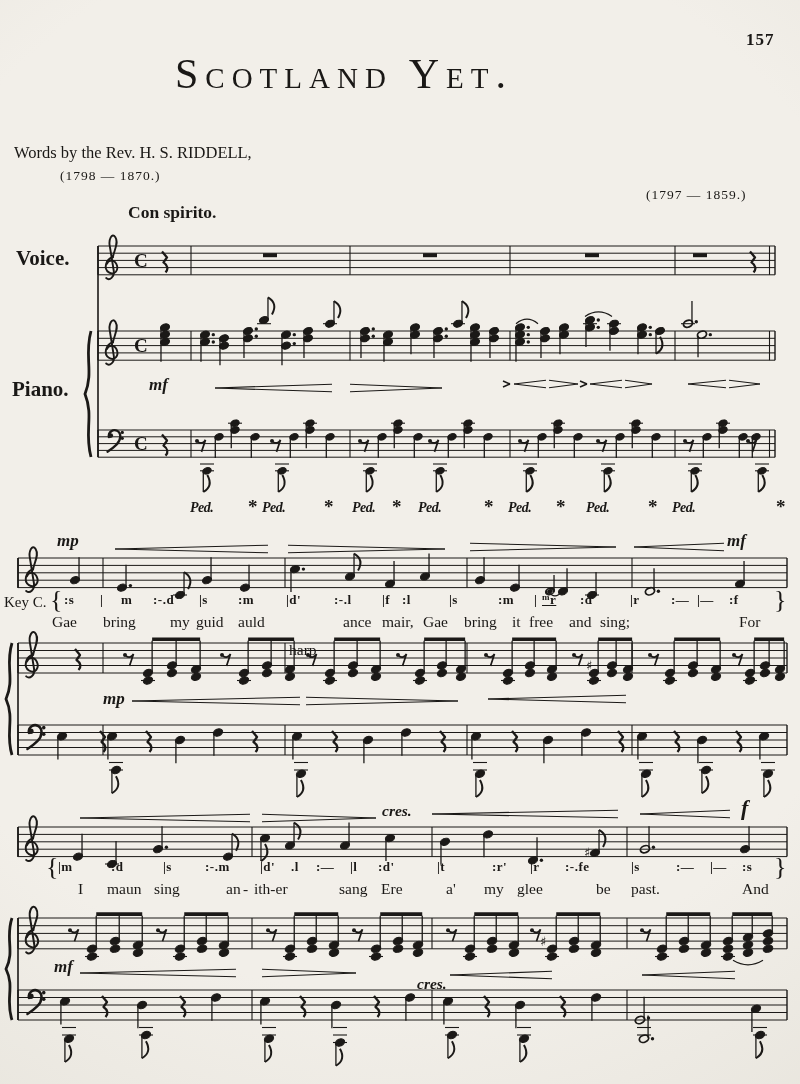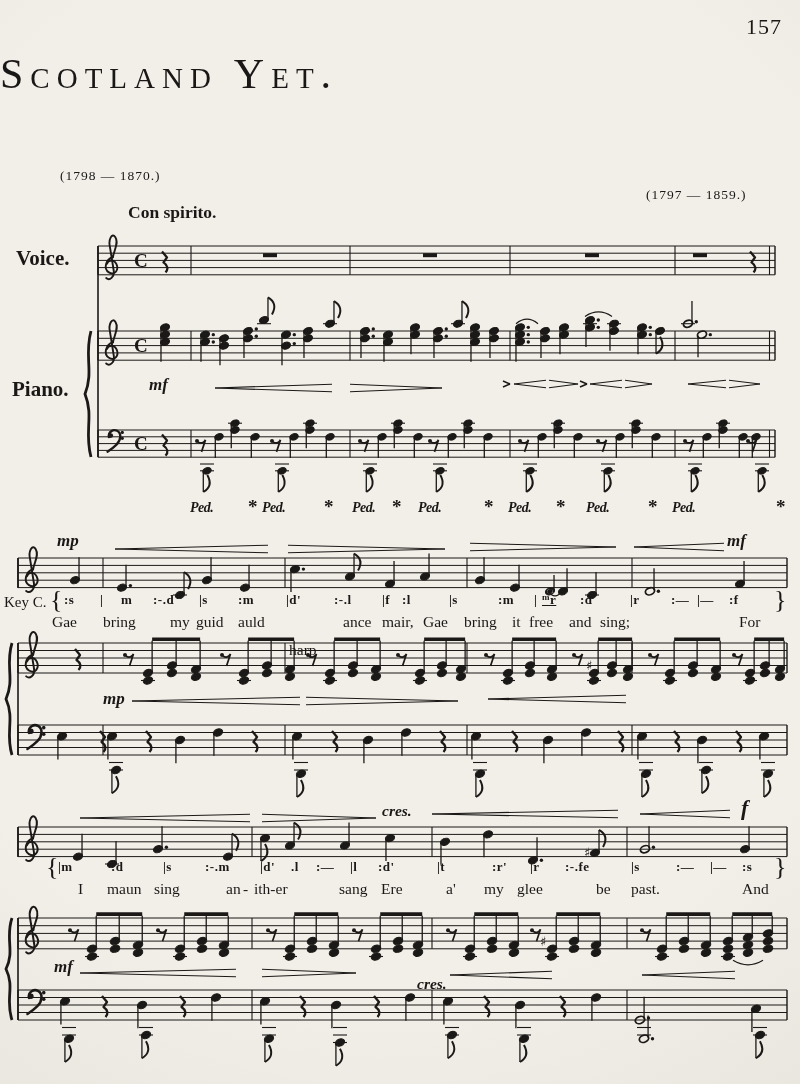--- a/index.html
+++ b/index.html
@@ -4,22 +4,22 @@
 <style>
   html,body{margin:0;padding:0;}
   .page{
     position:relative;width:800px;height:1084px;overflow:hidden;
     background:radial-gradient(120% 90% at 48% 42%, #f2efe9 55%, #e8e5dd 82%, #dbd8cf 100%);
     font-family:"Liberation Serif","DejaVu Serif",serif;
     color:#1a1816;
   }
   #score{position:absolute;left:0;top:0;z-index:1;}
   .txt{position:absolute;z-index:2;white-space:nowrap;}
-  .pageno{font-size:22px;font-weight:normal;letter-spacing:1px;}
-  .title{width:688px;font-variant:small-caps;font-size:42px;letter-spacing:7px;}
+  .pageno{font-size:17px;font-weight:bold;letter-spacing:1px;margin-top:16px;}
+  .title{width:688px;text-align:center;font-variant:small-caps;font-size:42px;letter-spacing:7px;}
   .credit{font-size:16.5px;}
   .dates{font-size:13.5px;letter-spacing:1px;}
   .tempo{font-size:17.5px;font-weight:600;}
   .stafflabel{font-size:21px;font-weight:bold;}
   .keylabel{font-size:15px;}
   .dyn{font-style:italic;font-weight:bold;font-size:17px;z-index:2;position:absolute;}
   .dyn-big{font-style:italic;font-weight:bold;font-size:22px;z-index:2;position:absolute;}
   .dyn-cres{font-style:italic;font-size:15.5px;font-weight:600;z-index:2;position:absolute;}
   .tokrow{position:absolute;z-index:2;left:0;width:728px;height:22px;}
   .solfa-tok{position:absolute;top:0;font-size:13px;font-weight:bold;letter-spacing:0.5px;}
@@ -866,20 +866,21 @@
       <line x1="642" y1="975" x2="735" y2="971.2" stroke="#1b1917" stroke-width="1.1"></line>
       <line x1="642" y1="975" x2="735" y2="978.8" stroke="#1b1917" stroke-width="1.1"></line>
       <line x1="18" y1="827" x2="18" y2="857" stroke="#1b1917" stroke-width="1.6"></line>
       <line x1="18" y1="918" x2="18" y2="1020" stroke="#1b1917" stroke-width="1.6"></line>
       <path d="M12,918 C5,938.4 15,950.64 6,969 C15,987.36 5,999.6 12,1020" stroke="#1b1917" stroke-width="2.8" fill="none"></path>
     </svg>
 
   <div class="txt pageno" style="left:746px;top:14px;">157</div>
   <div class="txt title" style="top:50px;">Scotland Yet.</div>
 
+  <div class="txt credit" style="left:14px;top:143px;">Words by the Rev. H. S. RIDDELL,</div>
   <div class="txt dates" style="left:60px;top:168px;">(1798 — 1870.)</div>
 
   <div class="txt dates" style="left:646px;top:187px;">(1797 — 1859.)</div>
 
   <div class="txt tempo" style="left:128px;top:202px;">Con spirito.</div>
 
   <div class="txt stafflabel" style="left:16px;top:246px;">Voice.</div>
   <div class="txt stafflabel" style="left:12px;top:377px;">Piano.</div>
   <div class="txt keylabel" style="left:4px;top:594px;">Key C.</div>
 

